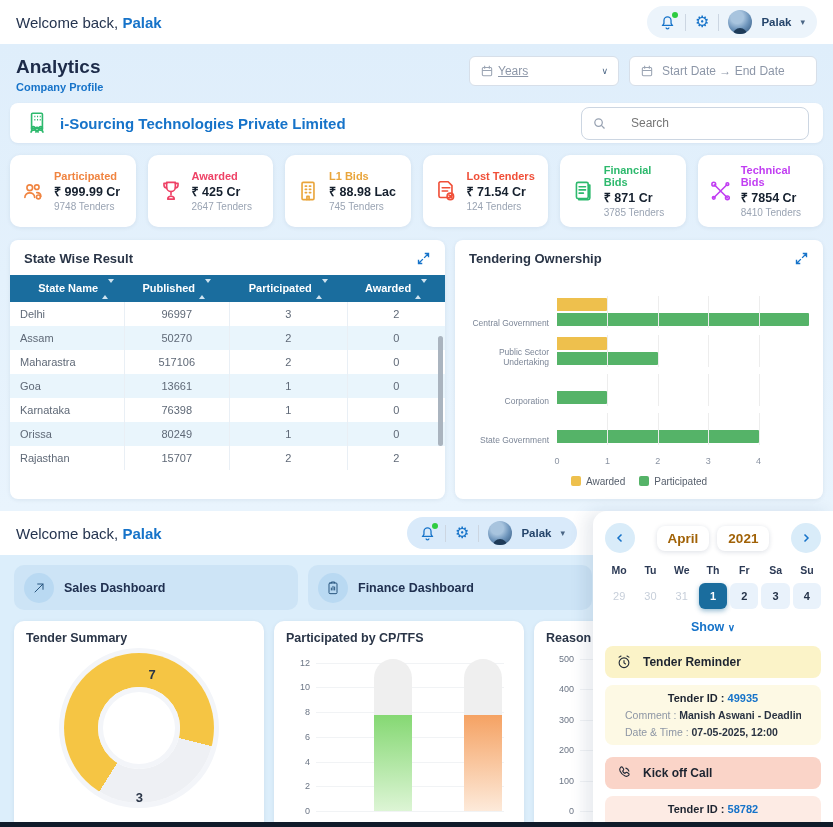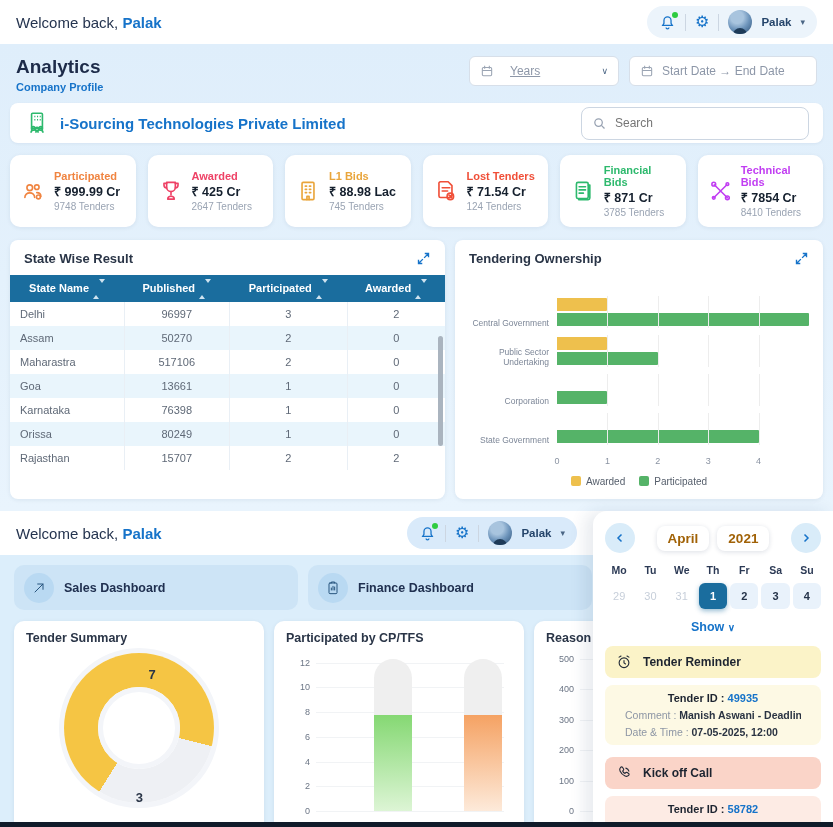--- a/index.html
+++ b/index.html
@@ -20,43 +20,43 @@
   .chev { font-size:9px; color:#4a6584; }
 
   
   .analytics { background:linear-gradient(180deg,#dfeefb,#e9f4fd); padding:10px 10px 12px; }
   .an-head { display:flex; justify-content:space-between; align-items:flex-start; padding:2px 6px 10px; }
   .an-title { font-size:19px; font-weight:700; color:#1d2b49; }
   .an-sub { font-size:11px; font-weight:700; color:#1673c9; margin-top:3px; }
   .an-ctrls { display:flex; gap:10px; }
   .fld { display:flex; align-items:center; gap:8px; background:#fff; border:1px solid #d7dfe9; border-radius:6px; height:30px; padding:0 10px; font-size:12px; color:#8d97a8; }
   .fld.years { width:150px; justify-content:space-between; }
-  .fld .lft { display:flex; gap:16px; align-items:center;text-decoration:underline; }
+  .fld .lft { display:flex; gap:4px; align-items:center;text-decoration:underline; }
   .company { background:#fff; border-radius:8px; height:40px; display:flex; align-items:center; justify-content:space-between; padding:0 14px; box-shadow:0 1px 3px rgba(20,50,90,.06); }
   .co-left { display:flex; align-items:center; gap:10px; }
   .co-name { font-size:15px; font-weight:700; color:#1673c9; }
-  .search { display:flex; align-items:center; gap:8px; width:228px; height:33px; border:1px solid #ccd6e2; border-radius:8px; padding:0 10px; color:#98a2b2; font-size:12px; background:#fff; }
+  .search { display:flex; align-items:center; gap:24px; width:228px; height:33px; border:1px solid #ccd6e2; border-radius:8px; padding:0 10px; color:#98a2b2; font-size:12px; background:#fff; }
   .search input { border:none; outline:none; flex:1; font-size:12px; font-family:inherit; color:#51607a; background:transparent; }
 
   .stats { display:flex; gap:12px; margin-top:12px; }
   .stat { flex:1; background:#fff; border-radius:10px; padding:9px 8px 9px 10px; display:flex; align-items:center; gap:8px; box-shadow:0 1px 4px rgba(20,50,90,.08); }
   .stat .txt { display:flex; flex-direction:column; gap:1px; }
   .st-label { font-size:11px; font-weight:700; }
   .st-val { font-size:12.5px; font-weight:700; color:#15202e; }
   .st-ten { font-size:10px; color:#9aa4b3; }
 
   .cards { display:flex; gap:10px; margin-top:13px; align-items:stretch; }
   .card { background:#fff; border-radius:8px; box-shadow:0 1px 4px rgba(20,50,90,.08); }
   .card-head { display:flex; justify-content:space-between; align-items:center; padding:11px 14px 9px; }
   .card-title { font-size:13px; font-weight:700; color:#2a3547; }
 
   .table-card { width:435px; position:relative; overflow:hidden; }
   table { width:100%; border-collapse:collapse; font-size:11px; }
   th { background:#1a6d9e; color:#fff; font-weight:600; padding:7px 10px; font-size:11px; text-align:center; }
-  th:first-child { text-align:center; }
+  th:first-child { text-align:right; }
   th .sortic { display:inline-block; margin-left:4px; vertical-align:middle; }
   .tri { width:0; height:0; border-left:3px solid transparent; border-right:3px solid transparent; margin:1px auto; }
   .tri.up { border-bottom:4px solid #cfe3f0; }
   .tri.dn { border-top:4px solid #cfe3f0; }
   td { padding:6px 10px; color:#5f6977; text-align:center; border-right:1px solid #e9eff5; }
   td:first-child { text-align:left; }
   td:last-child { border-right:none; }
   tbody tr:nth-child(even) { background:#e9f5fc; }
   .scrollbar { position:absolute; right:2px; top:96px; width:5px; height:110px; background:#aab4bf; border-radius:3px; }
 

